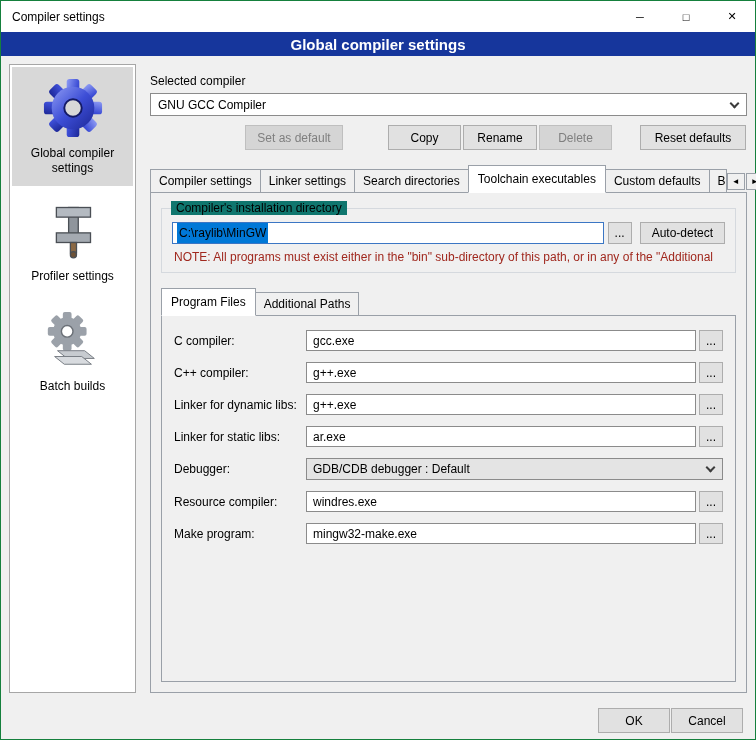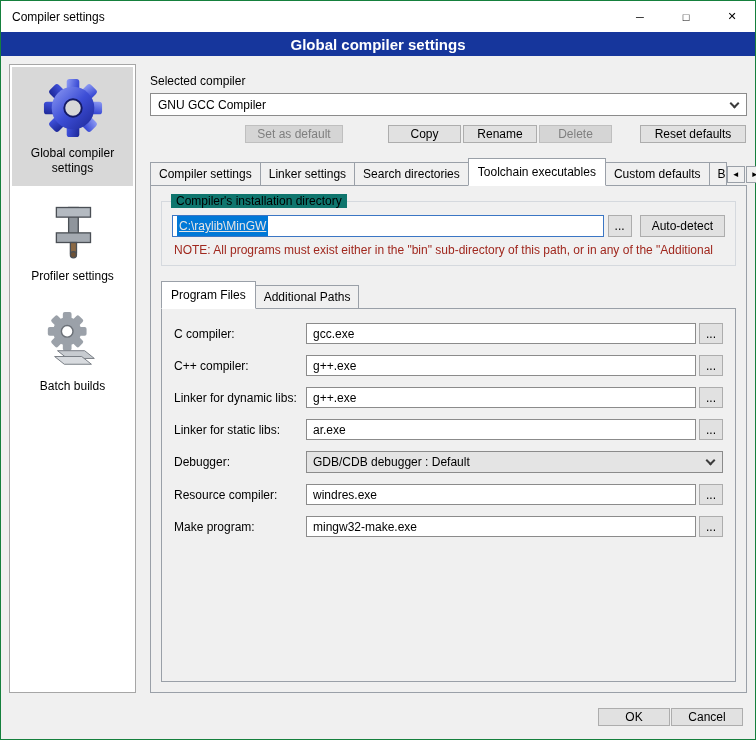--- a/index.html
+++ b/index.html
@@ -34,21 +34,21 @@
   
   .main { flex:1; display:flex; flex-direction:column; padding:10px 0 0 14px; min-width:0; }
   .field-caption { font-size:12px; margin-bottom:5px; }
 
   .combo { height:23px; background:#fff; border:1px solid #8b8b8b; display:flex;
            align-items:center; padding-left:7px; font-size:12px; }
   .chevbox { width:24px; height:100%; display:flex; align-items:center; justify-content:center; margin-left:auto; }
   .chev { width:7px; height:7px; border-right:2px solid #3c3c3c; border-bottom:2px solid #3c3c3c;
           transform:rotate(45deg); margin-top:-3px; }
 
-  .btn { height:18px; background:#e1e1e1; border:1px solid #adadad; font-size:12px;
+  .btn { height:25px; background:#e1e1e1; border:1px solid #adadad; font-size:12px;
          font-family:inherit; color:#000; padding:0 10px; cursor:default; }
   .btn:disabled { background:#d5d5d5; color:#7f7f7f; border-color:#bfbfbf; }
 
   .btnrow { display:flex; align-items:center; margin-top:9px; }
   .btn-setdefault { width:98px; margin-left:95px; }
   .btn-copy { width:73px; margin-left:45px; }
   .btn-rename { width:74px; margin-left:2px; }
   .btn-delete { width:73px; margin-left:2px; }
   .btn-reset { width:106px; margin-left:auto; margin-right:1px; }
 
@@ -65,21 +65,21 @@
 
   .panel { flex:1; border:1px solid #9aa0a8; background:#f0f0f0; display:flex;
            flex-direction:column; min-height:0; }
 
   
   .groupbox { margin:15px 10px 0 10px; border:1px solid #d5d9de; padding:13px 10px 6px; position:relative; }
   .groupbox-title { position:absolute; top:-8px; left:9px; background:#0f766e; padding:0 5px; font-size:12px; }
   .dirrow { display:flex; align-items:center; }
   .dir-input { flex:1; height:22px; border:1px solid #3b76c4; background:#fff; display:flex;
                align-items:center; padding-left:4px; font-size:12px; overflow:hidden; }
-  .dir-input .sel { color:#e5e5e5; padding:7px 2px;text-decoration:underline; }
+  .dir-input .sel { color:#000000; padding:7px 2px; }
   .browse { width:24px; height:22px; margin-left:4px; padding:0; }
   .autodetect { height:22px; margin-left:8px; padding:0 11px; }
   .note { font-size:12px; margin:6px 0 2px 2px; white-space:nowrap; overflow:hidden; }
 
   .tabstrip.inner { margin:15px 0 -1px 10px; }
   .innerpanel { flex:1; border:1px solid #9aa0a8; margin:0 10px 10px 10px; background:#f0f0f0;
                 padding:14px 12px; min-height:0; }
 
   .frow { display:flex; align-items:center; margin-bottom:11px; }
   .flabel { width:132px; flex:0 0 auto; font-size:12px; }

